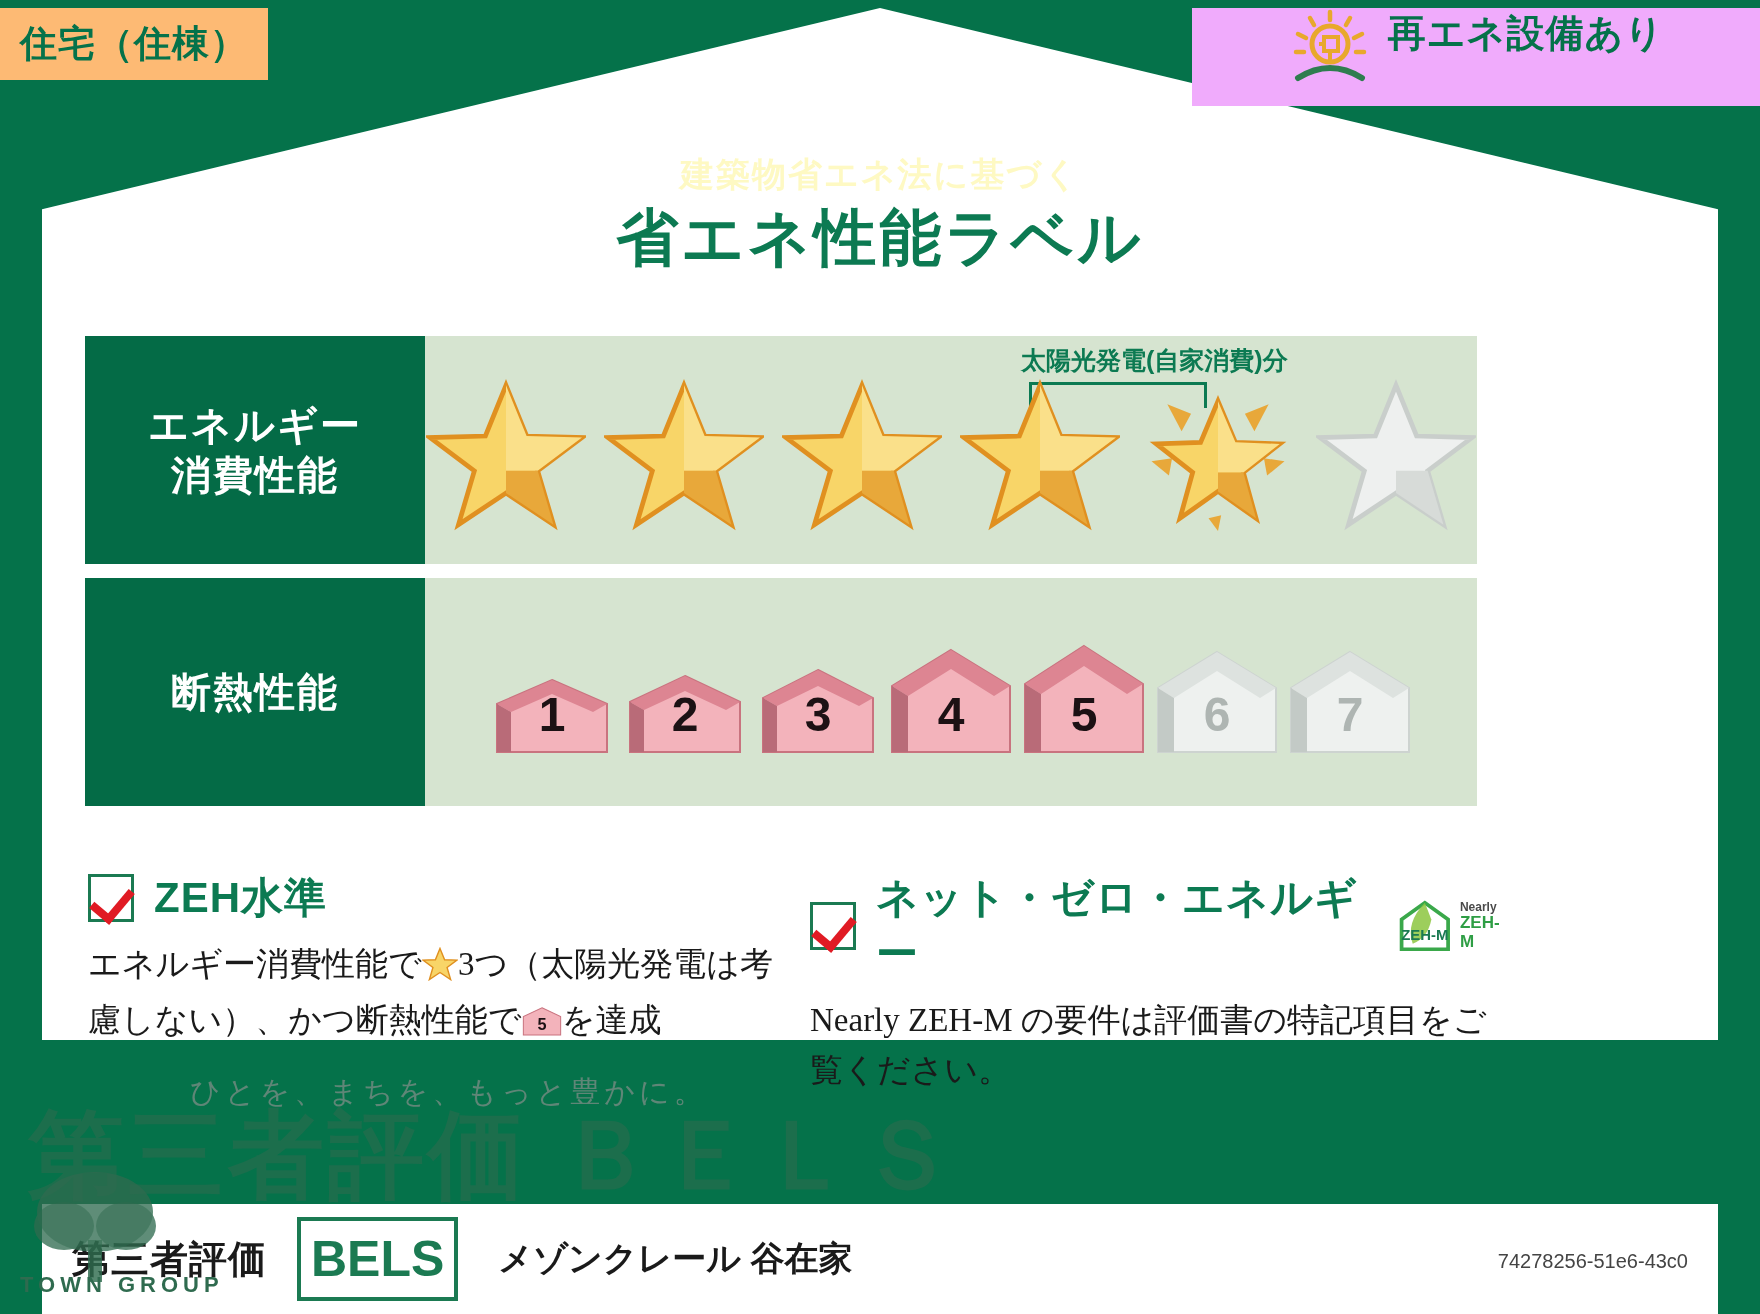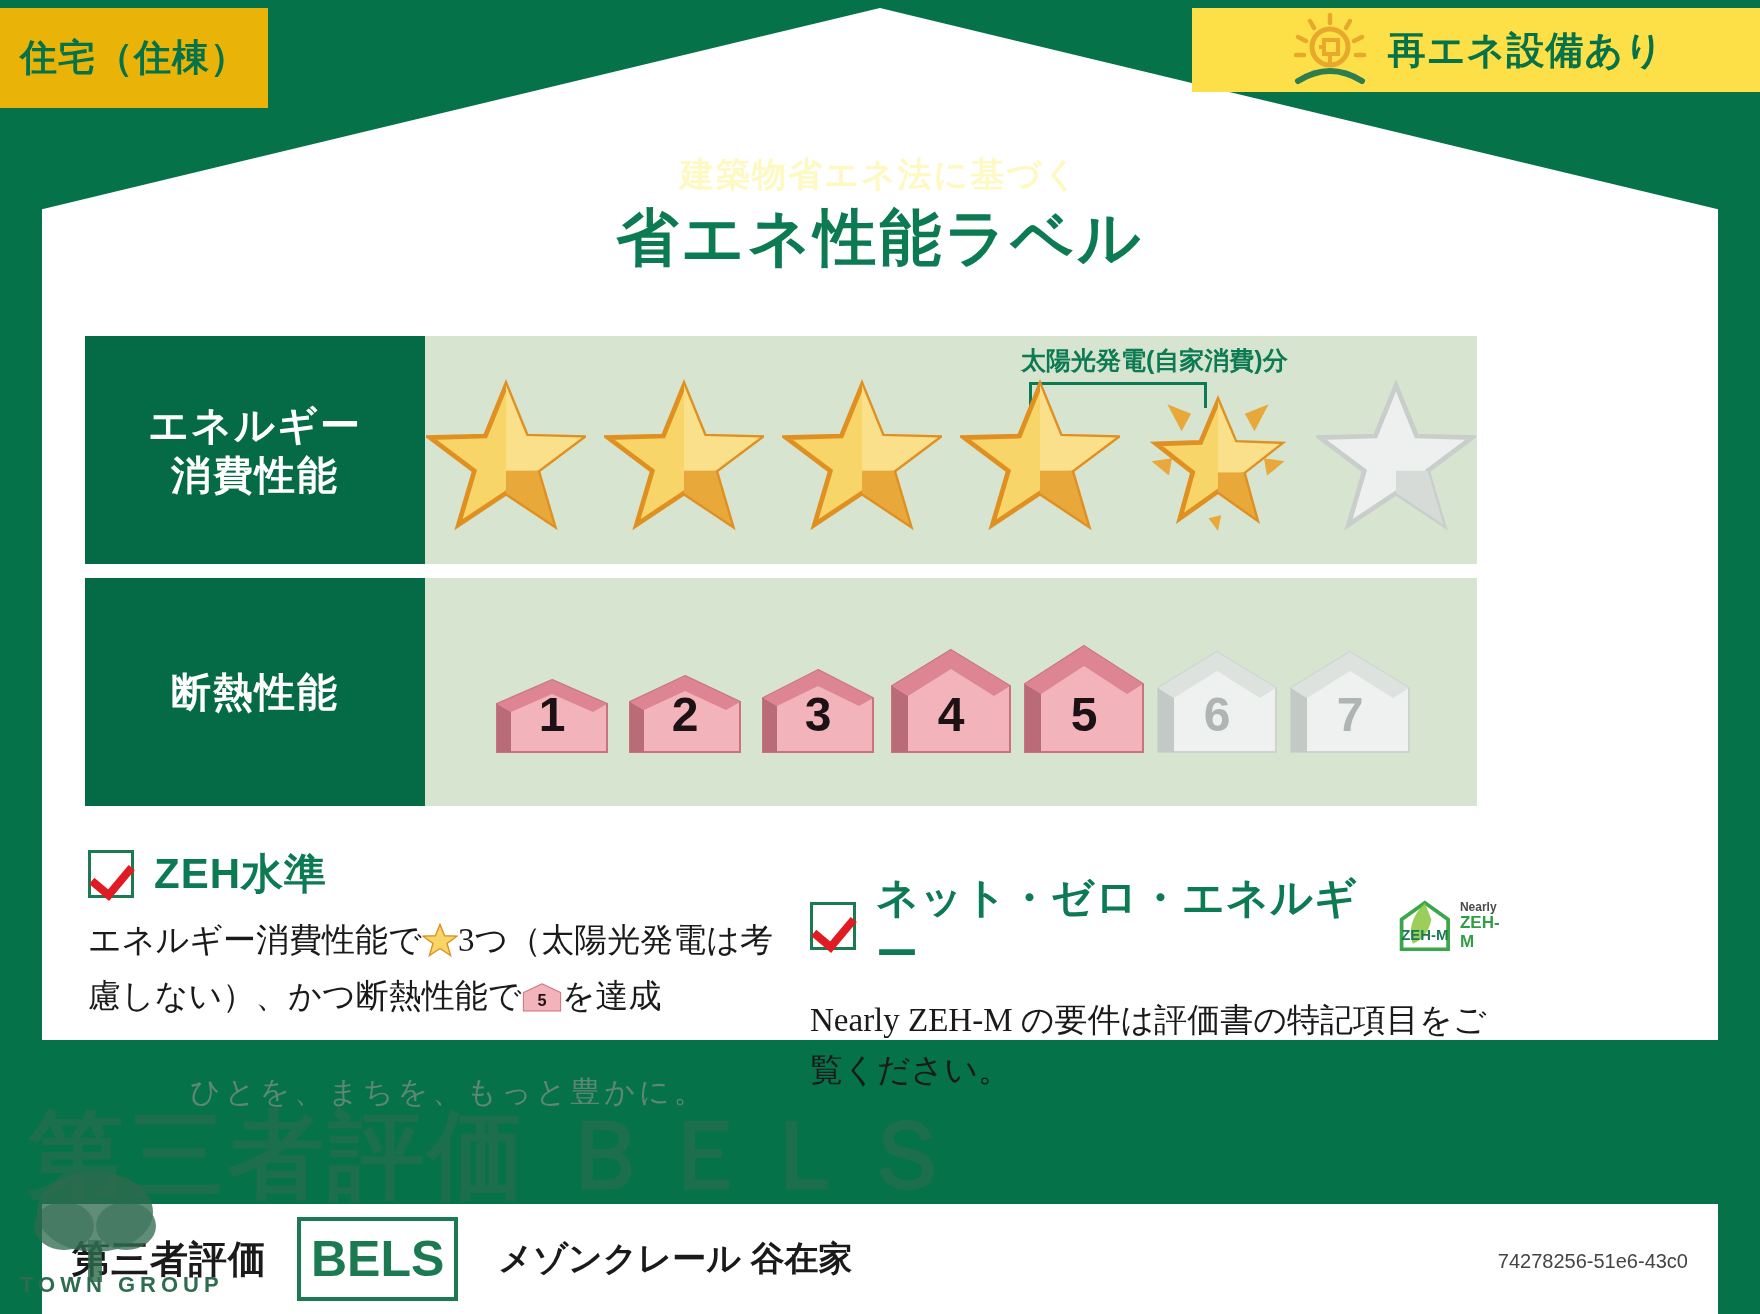--- a/index.html
+++ b/index.html
@@ -19,32 +19,32 @@
     position: absolute;
     left: 42px; top: 8px;
     width: 1676px; height: 1032px;
     background: #ffffff;
     clip-path: polygon(0% 19.5%, 50% 0%, 100% 19.5%, 100% 100%, 0% 100%);
   }
 
   
   .badge-house-type {
     position: absolute; left: 0px; top: 8px;
-    width: 268px; height: 100px;
-    background: #eab308;
+    width: 268px; height: 72px;
+    background: #fdba74;
     display: flex; align-items: center; justify-content: center;
   }
   .badge-house-type span {
     color: #05724a; font-weight: bold; font-size: 37px; letter-spacing: 1px;
   }
   .badge-renew {
     position: absolute; right: 0px; top: 8px;
-    width: 568px; height: 84px;
-    background: #fde047;
-    display: flex; align-items: center; justify-content: center; gap: 16px;
+    width: 568px; height: 98px;
+    background: #f0abfc;
+    display: flex; align-items: flex-start; justify-content: center; gap: 16px;
   }
   .badge-renew .txt {
     color: #05724a; font-weight: bold; font-size: 38px; letter-spacing: 1px;
   }
 
   
   .subtitle {
     position: absolute; left: 0; top: 152px; width: 100%;
     text-align: center; color: #fef9c3; font-weight: bold; font-size: 34px;
     letter-spacing: 2px;
@@ -96,21 +96,21 @@
   .hnum {
     position: absolute; width: 100%; text-align: center;
     font-weight: bold; font-size: 48px;
   }
   .hbox { position: relative; }
   .hbox.on .hnum  { color: #1c1114; bottom: 12px; }
   .hbox.off .hnum { color: #aeb5b2; bottom: 12px; }
 
   
   .zeh-block { position: absolute; }
-  .zeh-left  { left: 88px;  top: 846px; width: 690px; }
+  .zeh-left  { left: 88px;  top: 870px; width: 690px; }
   .zeh-right { left: 810px; top: 870px; width: 700px; }
   .zeh-head { display: flex; align-items: center; gap: 20px; }
   .chk {
     width: 46px; height: 48px; border: 3px solid #1b7a52; background: #fff;
     position: relative; flex: none;
   }
   .chk::after {
     content: ""; position: absolute; left: 8px; top: 4px;
     width: 18px; height: 32px;
     border: solid #e01b24; border-width: 0 8px 8px 0;

